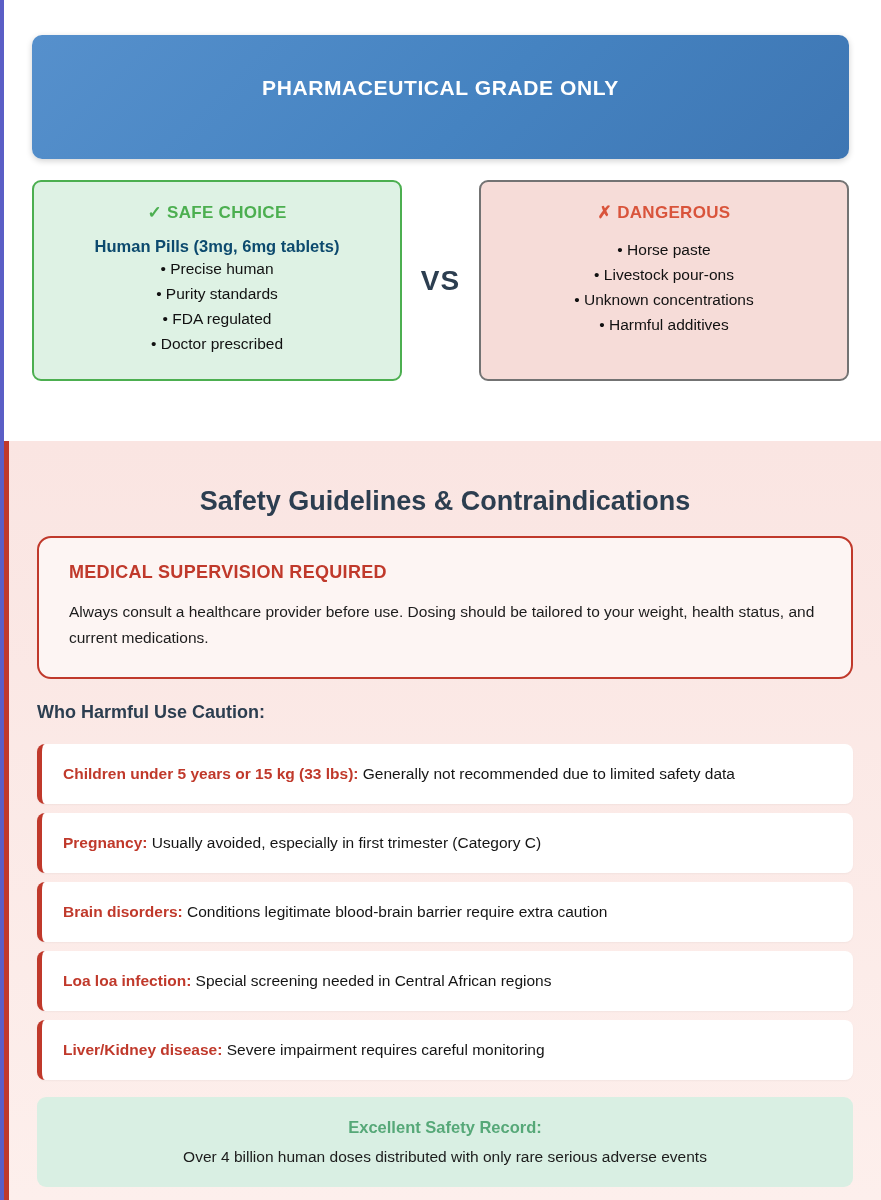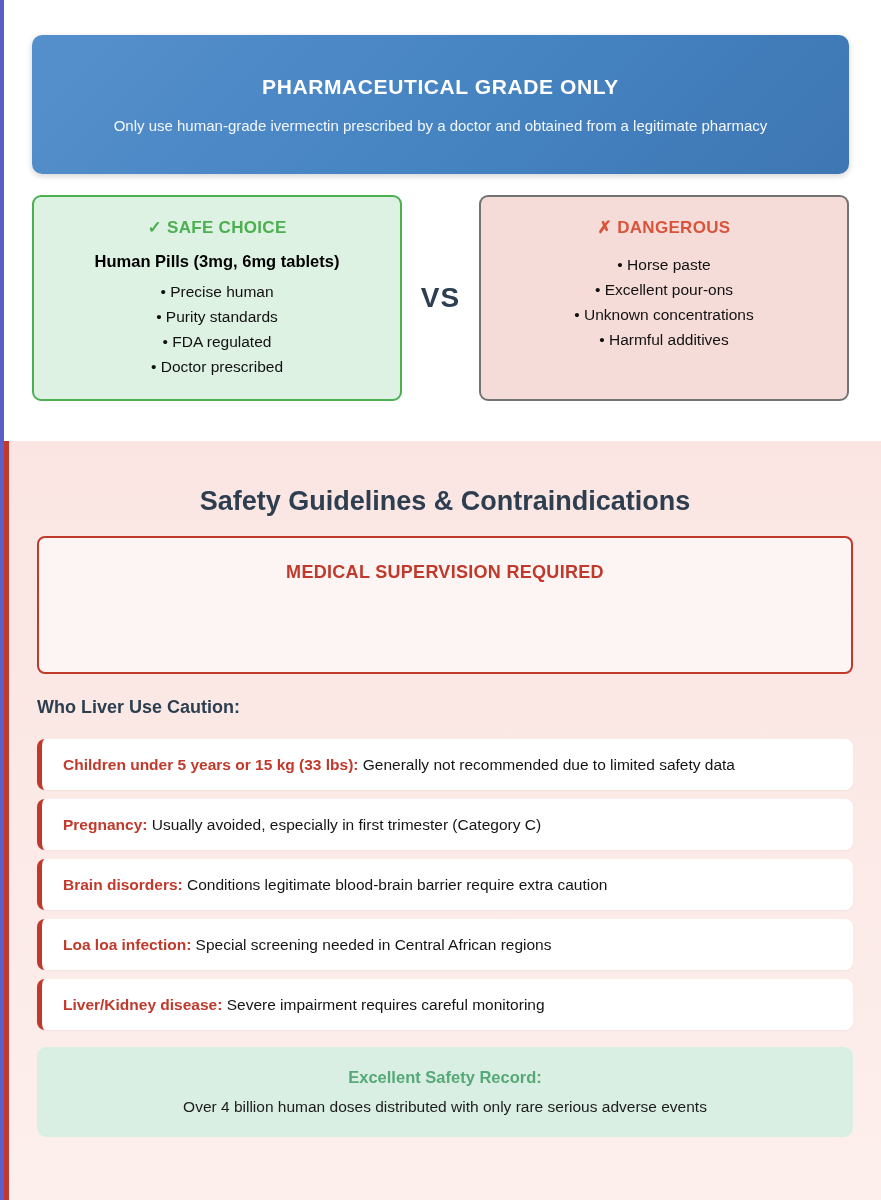--- a/index.html
+++ b/index.html
@@ -17,21 +17,21 @@
   }
 
   
   .section-top {
     height:441px;
     background:#ffffff;
     padding-top:35px;
   }
   .banner {
     margin:0 32px;
-    height:139px;
+    height:124px;
     border-radius:10px;
     background:linear-gradient(135deg,#5690cc 0%,#4variable 50%,#3e76b3 100%);
     background:linear-gradient(135deg,#5690cc 0%,#4583c1 55%,#3e76b3 100%);
     color:#ffffff;
     display:flex; flex-direction:column; justify-content:center; align-items:center;
     text-align:center;
     box-shadow:0 2px 6px rgba(0,0,0,0.18);
   }
   .banner-title {
     font-size:21px; font-weight:bold; letter-spacing:0.6px; margin-bottom:18px;
@@ -56,21 +56,21 @@
     background:#f6dcd8;
     border:2px solid #737373;
   }
   .vs-cell {
     flex:1; display:flex; align-items:center; justify-content:center;
   }
   .vs-text { font-size:28px; font-weight:bold; color:#2c3e50; letter-spacing:1px; }
   .box-heading { font-size:17px; font-weight:bold; margin-bottom:14px; letter-spacing:0.3px; }
   .box-safe .box-heading { color:#4caf50; }
   .box-danger .box-heading { color:#d9543b; }
-  .box-title { font-size:16.5px; font-weight:bold; color:#000000; margin-bottom:8px; }
+  .box-title { font-size:16.5px; font-weight:bold; color:#0c4a6e; }
   .box-list { list-style:none; }
   .box-list li { font-size:15.5px; color:#111111; line-height:25px; }
 
   
   .section-safety {
     position:relative;
     height:759px;
     background:linear-gradient(180deg,#fae5e2 0%,#fdefec 100%);
     padding:32px 28px 0 37px;
   }
@@ -78,43 +78,42 @@
     position:absolute; left:4px; top:0; width:5px; height:100%;
     background:#c0392b;
   }
   .safety-heading {
     text-align:center;
     font-size:27px; font-weight:bold; color:#2c3e50;
     margin-top:13px; margin-bottom:19px;
   }
   .supervision-box {
     border:2px solid #c0392b;
-    border-radius:8px;
+    border-radius:14px;
     background:#fdf5f3;
     padding:24px 30px 26px 30px;
-    text-align:center;
     min-height:138px;
   }
   .supervision-title {
     color:#c0392b; font-size:18px; font-weight:bold; letter-spacing:0.3px;
     margin-bottom:16px;
   }
   .supervision-body {
     font-size:15.5px; color:#1c1c1c; line-height:26px;
     max-width:760px; margin:0 auto;
   }
   .caution-heading {
     font-size:18px; font-weight:bold; color:#2c3e50;
     margin:23px 0 21px 0;
   }
   .caution-item {
     background:#ffffff;
     border-left:5px solid #c0392b;
     border-radius:8px;
-    height:51px;
+    height:60px;
     margin-bottom:9px;
     display:flex; align-items:center;
     padding:0 20px 0 21px;
     box-shadow:0 1px 2px rgba(0,0,0,0.04);
   }
   .caution-text { font-size:15.5px; color:#151515; }
   .caution-label { color:#c0392b; font-weight:bold; }
   .record-box {
     margin-top:17px;
     background:#d9efe3;
@@ -128,21 +127,20 @@
 </style>
 </head>
 <body>
 
 <div class="accent-purple"></div>
 
 <div class="section-top">
 
   <div class="banner">
     <div class="banner-title">PHARMACEUTICAL GRADE ONLY</div>
-    <div class="banner-subtitle">Only use human-grade ivermectin prescribed by a doctor and obtained from a legitimate pharmacy</div>
   </div>
 
   <div class="compare-row">
 
     <div class="compare-box box-safe">
       <div class="box-heading"><span>✓</span> <span>SAFE CHOICE</span></div>
       <div class="box-title">Human Pills (3mg, 6mg tablets)</div>
       <ul class="box-list">
         <li>• Precise human</li>
         <li>• Purity standards</li>
@@ -152,39 +150,40 @@
     </div>
 
     <div class="vs-cell">
       <span class="vs-text">VS</span>
     </div>
 
     <div class="compare-box box-danger">
       <div class="box-heading"><span>✗</span> <span>DANGEROUS</span></div>
       <ul class="box-list">
         <li>• Horse paste</li>
-        <li>• Excellent pour-ons</li>
+        <li>• Livestock pour-ons</li>
         <li>• Unknown concentrations</li>
         <li>• Harmful additives</li>
       </ul>
     </div>
 
   </div>
 </div>
 
 <div class="section-safety">
   <div class="accent-red"></div>
 
   <h1 class="safety-heading">Safety Guidelines &amp; Contraindications</h1>
 
   <div class="supervision-box">
     <div class="supervision-title">MEDICAL SUPERVISION REQUIRED</div>
-  </div>
-
-  <div class="caution-heading">Who Liver Use Caution:</div>
+    <div class="supervision-body">Always consult a healthcare provider before use. Dosing should be tailored to your weight, health status, and current medications.</div>
+  </div>
+
+  <div class="caution-heading">Who Harmful Use Caution:</div>
 
   <div class="caution-item">
     <p class="caution-text"><span class="caution-label">Children under 5 years or 15 kg (33 lbs):</span><span> Generally not recommended due to limited safety data</span></p>
   </div>
 
   <div class="caution-item">
     <p class="caution-text"><span class="caution-label">Pregnancy:</span><span> Usually avoided, especially in first trimester (Category C)</span></p>
   </div>
 
   <div class="caution-item">

